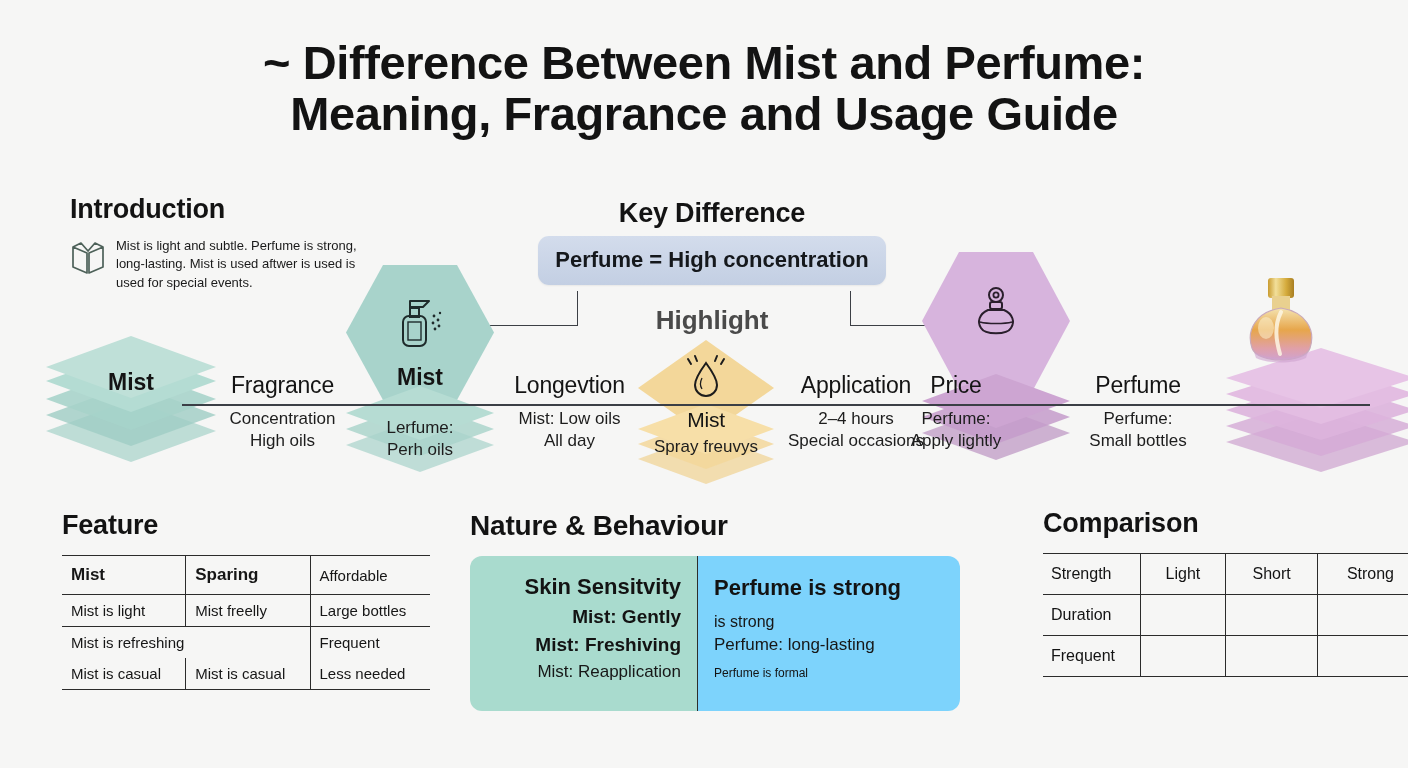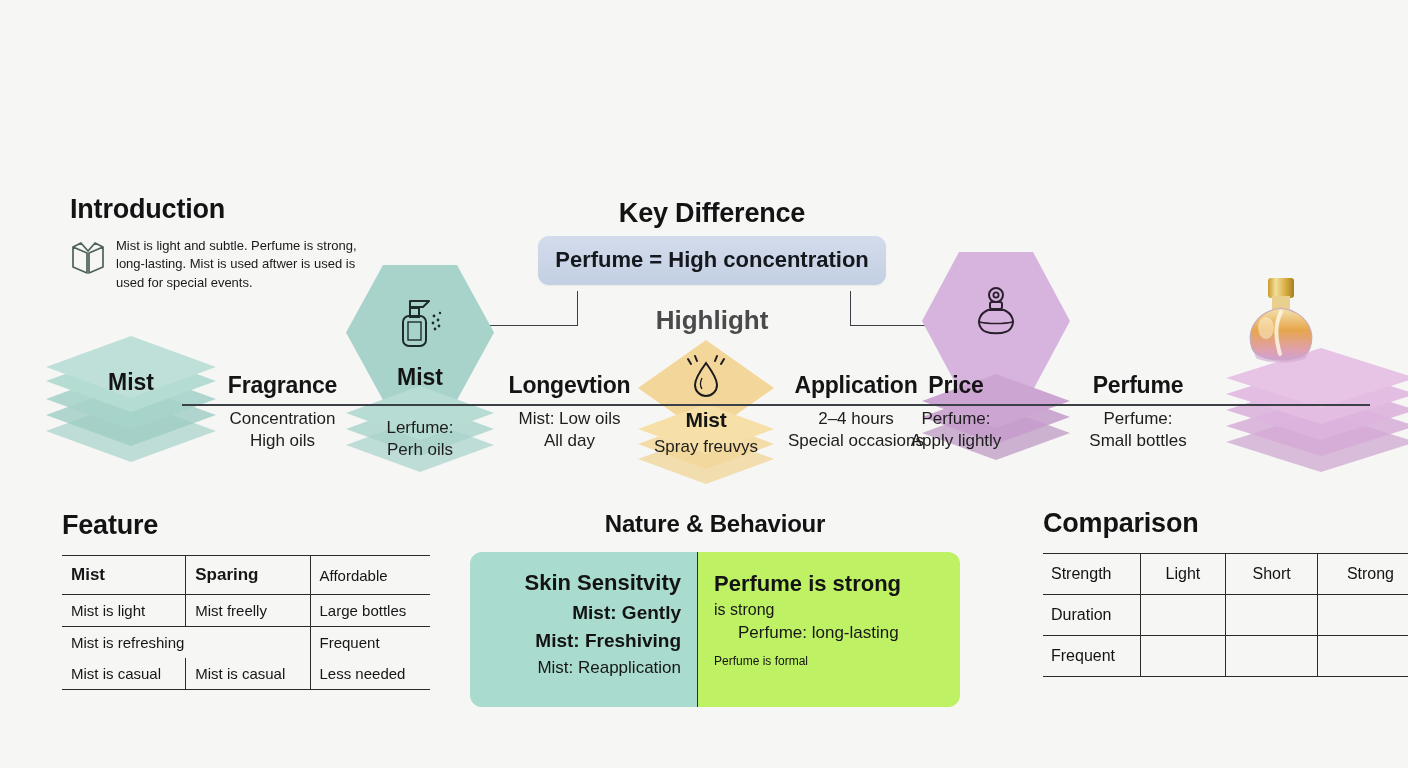--- a/index.html
+++ b/index.html
@@ -70,21 +70,21 @@
 
   
   .stack { position: absolute; }
   .dia {
     position: absolute; left: 0;
     clip-path: polygon(50% 0%, 100% 50%, 50% 100%, 0% 50%);
   }
 
   
   .col { position: absolute; text-align: center; }
-  .col .lab { font-size: 23px; font-weight: 700; color: #141414; letter-spacing: -0.2px; }
+  .col .lab { font-size: 23px; font-weight: 400; color: #141414; letter-spacing: -0.2px; }
   .col .sub { font-size: 17px; line-height: 1.28; color: #1d1d1d; margin-top: 9px; }
   .badge-name {
     position: absolute; text-align: center; width: 100%;
     font-size: 23px; font-weight: 700; color: #141414;
   }
 
   
   #feature { position: absolute; left: 62px; top: 510px; width: 368px; }
   #feature .h-sec { margin-bottom: 14px; }
   table.tbl { width: 100%; border-collapse: collapse; }
@@ -95,50 +95,54 @@
     background: transparent;
   }
   table.tbl td.b { font-weight: 700; font-size: 17px; }
   table.tbl tr.hd td { padding: 9px 9px; }
   #feature table.tbl { border-left: none; border-right: none; }
   #feature table.tbl td:first-child { border-left: none; }
   #feature table.tbl td:last-child { border-right: none; }
 
   
   #nature { position: absolute; left: 470px; top: 510px; width: 490px; }
-  #nature .h-sec { text-align: center; margin-bottom: 14px; font-size: 24px; }
+  #nature .h-sec { margin-bottom: 14px; font-size: 28px; }
   .nb-card { display: flex; border-radius: 12px; overflow: hidden; height: 155px; }
   .nb-left  { flex: 0 0 227px; background: #a9dbce; padding: 18px 16px 10px; text-align: right; }
-  .nb-right { flex: 1 1 auto;  background: #bef264; padding: 18px 16px 22px; text-align: left;
+  .nb-right { flex: 1 1 auto;  background: #7dd3fc; padding: 18px 16px 22px; text-align: left;
               border-left: 1.6px solid #2d2d2d; }
   .nb-t1 { font-size: 22px; font-weight: 700; color: #131313; line-height: 1.22; }
   .nb-t2 { font-size: 19px; font-weight: 700; color: #131313; line-height: 1.35; margin-top: 3px; }
   .nb-t3 { font-size: 17px; color: #171717; line-height: 1.38; margin-top: 2px; }
   .nb-r1 { font-size: 22px; font-weight: 600; color: #131313; line-height: 1.25; }
-  .nb-r2 { font-size: 16px; color: #171717; line-height: 1.45; margin-top: 0; }
-  .nb-r3 { font-size: 17px; color: #171717; line-height: 1.45; margin-left: 24px; }
+  .nb-r2 { font-size: 16px; color: #171717; line-height: 1.45; margin-top: 8px; }
+  .nb-r3 { font-size: 17px; color: #171717; line-height: 1.45; }
   .nb-r4 { font-size: 12px; color: #131313; line-height: 1.45; margin-top: 8px; }
 
   
   #comparison { position: absolute; left: 1043px; top: 508px; width: 380px; }
   #comparison .h-sec { margin-bottom: 14px; }
   table.cmp { width: 100%; border-collapse: collapse; }
   table.cmp td {
     border: 1px solid #2b2b2b; height: 41px;
     padding: 4px 8px; font-size: 16px; color: #141414; text-align: center;
   }
   table.cmp td.rh { font-weight: 400; text-align: left; width: 97px; }
   table.cmp td:first-child { border-left: none; }
   table.cmp td:last-child  { border-right: none; }
 </style>
 </head>
 <body>
 
 <div id="root">
 
+  <div class="title">
+    <span>~ Difference Between Mist and Perfume:</span>
+    <span class="l2">Meaning, Fragrance and Usage Guide</span>
+  </div>
 
   <div id="intro">
     <div class="h-sec">Introduction</div>
     <div class="intro-row">
       <span class="book-ic">
         <svg width="36" height="38" viewBox="0 0 36 38">
           <path d="M3 8 L17 14 L17 34 L3 28 Z" fill="none" stroke="#4d6159" stroke-width="1.7" stroke-linejoin="round"></path>
           <path d="M33 8 L19 14 L19 34 L33 28 Z" fill="none" stroke="#4d6159" stroke-width="1.7" stroke-linejoin="round"></path>
           <path d="M3 8 L11 4 L18 12 L25 4 L33 8" fill="none" stroke="#4d6159" stroke-width="1.7" stroke-linejoin="round"></path>
         </svg>

